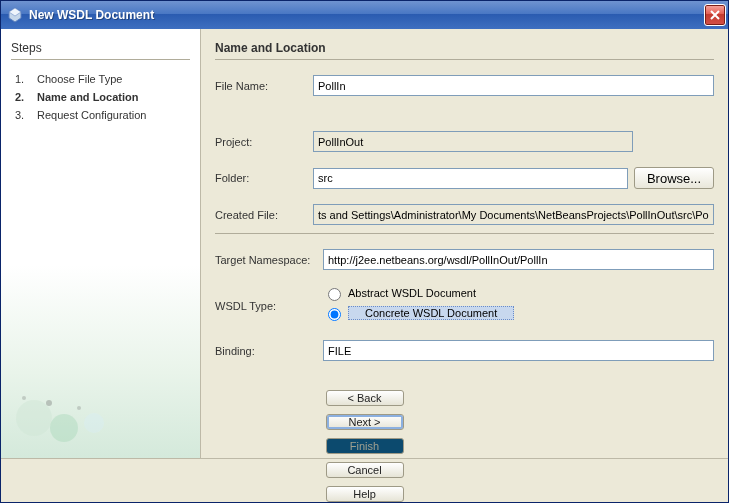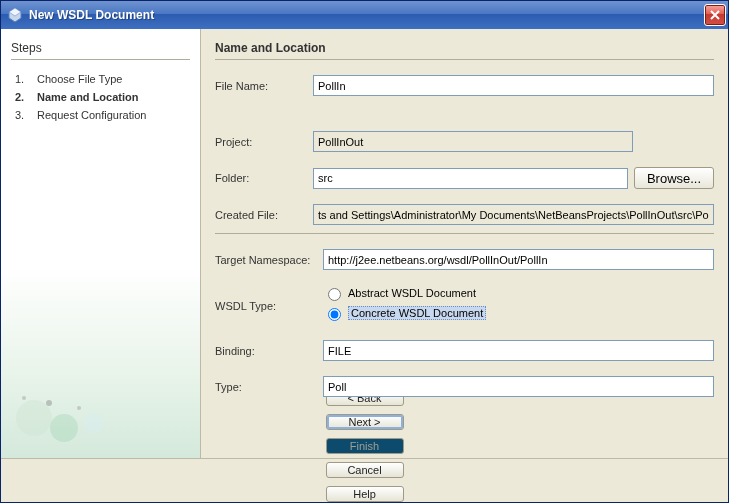--- a/index.html
+++ b/index.html
@@ -140,21 +140,21 @@
     margin: 6px 0 10px 0;
   }
   .radio-row {
     display:flex; align-items:center; gap:4px;
     margin-bottom:4px;
   }
   .radio-group { margin-left: 0; }
   .radio-selected {
     background: #C8D8EE;
     border: 1px dotted #6A8CC7;
-    padding: 0 2px;
+    padding: 0 16px;
   }
   .footer {
     height: 44px;
     border-top: 1px solid #BDB9A7;
     background: #ECE9D8;
     display:flex;
     align-items:center;
     justify-content:flex-end;
     padding: 0 12px;
     gap: 8px;
@@ -283,26 +283,20 @@
         </div>
       </div>
 
       <div class="form-row">
         <label style="width:102px">Binding:</label>
         <select>
           <option>FILE</option>
         </select>
       </div>
 
-      <div class="form-row">
-        <label style="width:102px">Type:</label>
-        <select>
-          <option>Poll</option>
-        </select>
-      </div>
     </div>
   </div>
 
   <div class="footer">
     <button>&lt; Back</button>
     <button class="primary">Next &gt;</button>
     <button disabled="">Finish</button>
     <button>Cancel</button>
     <button>Help</button>
   </div>

